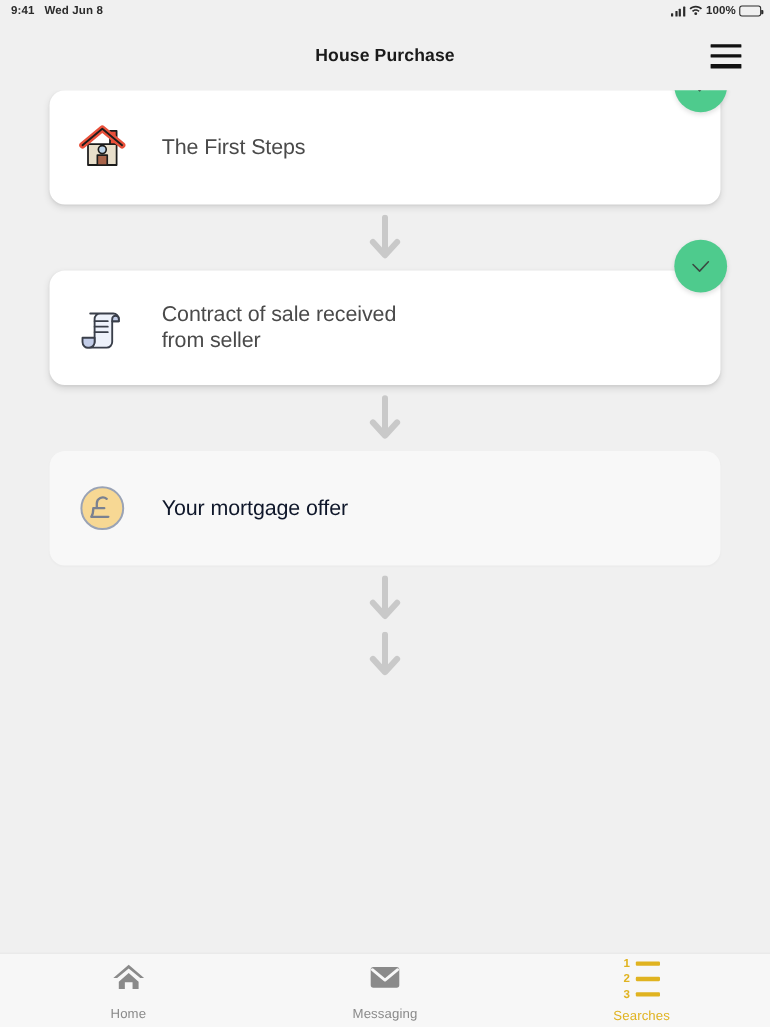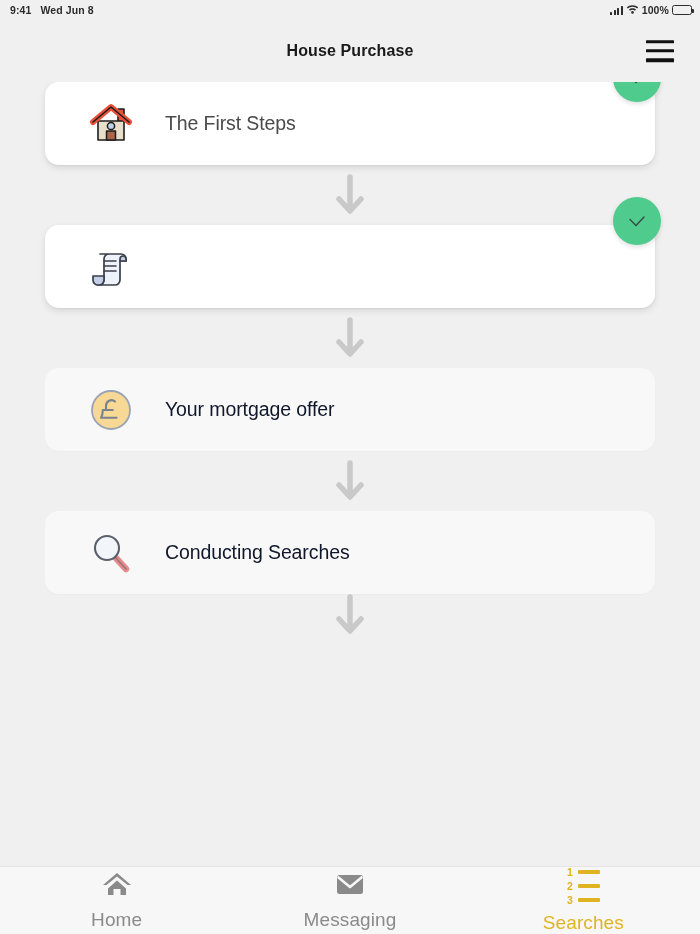--- a/index.html
+++ b/index.html
@@ -92,25 +92,25 @@
   
   .steps {
     flex: 1 1 auto;
     padding: 0 45px;
     overflow: hidden;
     position: relative;
   }
 
   .step-card {
     position: relative;
-    height: 83px;
+    height: 104px;
     border-radius: 14px;
     display: flex;
     align-items: center;
-    padding-left: 40px;
+    padding-left: 22px;
   }
   .step-card.done {
     background: #ffffff;
     box-shadow: 0 3px 7px rgba(0,0,0,0.10), 0 1px 2px rgba(0,0,0,0.05);
   }
   .step-card.pending {
     background: #f8f8f8;
     box-shadow: 0 1px 2px rgba(0,0,0,0.025);
   }
 
@@ -164,21 +164,21 @@
   }
   .nav-item {
     flex: 1 1 0;
     display: flex;
     flex-direction: column;
     align-items: center;
     gap: 7px;
     cursor: pointer;
   }
   .nav-label {
-    font-size: 19px;
+    font-size: 12px;
     color: #8a8a8a;
     letter-spacing: 0.1px;
   }
   .nav-item.active .nav-label { color: #e0b320; }
 
   
   .numlist { display: flex; flex-direction: column; gap: 3.5px; }
   .numlist-row { display: flex; align-items: center; gap: 5px; }
   .numlist-num {
     font-size: 10.5px; font-weight: 700; color: #e0b320;
@@ -257,20 +257,22 @@
           <path d="M13 11 h21 a5 5 0 0 1 5 5 v2 h-6 v19 a5 5 0 0 1 -5 5 h-16 a5 5 0 0 0 5 -5 v-21 a5 5 0 0 1 5 -5 z" fill="#eef2fb" stroke="#3a3f4a" stroke-width="1.7" stroke-linejoin="round"></path>
           <path d="M39 18 h-6 v-2 a3 3 0 0 1 6 0 z" fill="#c3cde8" stroke="#3a3f4a" stroke-width="1.7" stroke-linejoin="round"></path>
           <path d="M12 42 a5 5 0 0 0 5 -5 v-4 h-11 v4 a5 5 0 0 0 6 5 z" fill="#c3cde8" stroke="#3a3f4a" stroke-width="1.7" stroke-linejoin="round"></path>
           <g stroke="#3a3f4a" stroke-width="1.6" stroke-linecap="round">
             <line x1="17" y1="18" x2="29" y2="18"></line>
             <line x1="17" y1="23" x2="29" y2="23"></line>
             <line x1="17" y1="28" x2="29" y2="28"></line>
           </g>
         </svg>
       </div>
+      <div class="step-label">Contract of sale received
+from seller</div>
       <div class="check-badge">
         <svg width="24" height="24" viewBox="0 0 24 24">
           <path d="M5 10.5 L11 16.5 L19 8" fill="none" stroke="#3a4a42" stroke-width="1.4" stroke-linecap="round" stroke-linejoin="round"></path>
         </svg>
       </div>
     </div>
 
     <div class="arrow">
       <svg width="30" height="42" viewBox="0 0 30 42">
         <path d="M15 3 L15 36 M4 25 L15 37 L26 25" fill="none" stroke="#c9c9c9" stroke-width="5.5" stroke-linecap="round" stroke-linejoin="round"></path>
@@ -286,30 +288,20 @@
       </div>
       <div class="step-label">Your mortgage offer</div>
     </div>
 
     <div class="arrow">
       <svg width="30" height="42" viewBox="0 0 30 42">
         <path d="M15 3 L15 36 M4 25 L15 37 L26 25" fill="none" stroke="#c9c9c9" stroke-width="5.5" stroke-linecap="round" stroke-linejoin="round"></path>
       </svg>
     </div>
 
-    <div class="step-card pending">
-      <div class="step-icon">
-        <svg width="48" height="48" viewBox="0 0 48 48">
-          <line x1="28" y1="28" x2="39" y2="40" stroke="#e58b8b" stroke-width="6.5" stroke-linecap="round"></line>
-          <line x1="28" y1="28" x2="39" y2="40" stroke="#5a5f6b" stroke-width="1.5" stroke-linecap="round" fill="none" opacity="0.55"></line>
-          <circle cx="20" cy="19" r="12" fill="#f2f6fb" stroke="#5a5f6b" stroke-width="2.1"></circle>
-        </svg>
-      </div>
-      <div class="step-label">Conducting Searches</div>
-    </div>
 
     <div class="arrow clipped">
       <svg width="30" height="42" viewBox="0 0 30 42">
         <path d="M15 3 L15 36 M4 25 L15 37 L26 25" fill="none" stroke="#c9c9c9" stroke-width="5.5" stroke-linecap="round" stroke-linejoin="round"></path>
       </svg>
     </div>
 
   </div>
 
   <div class="bottom-nav">

